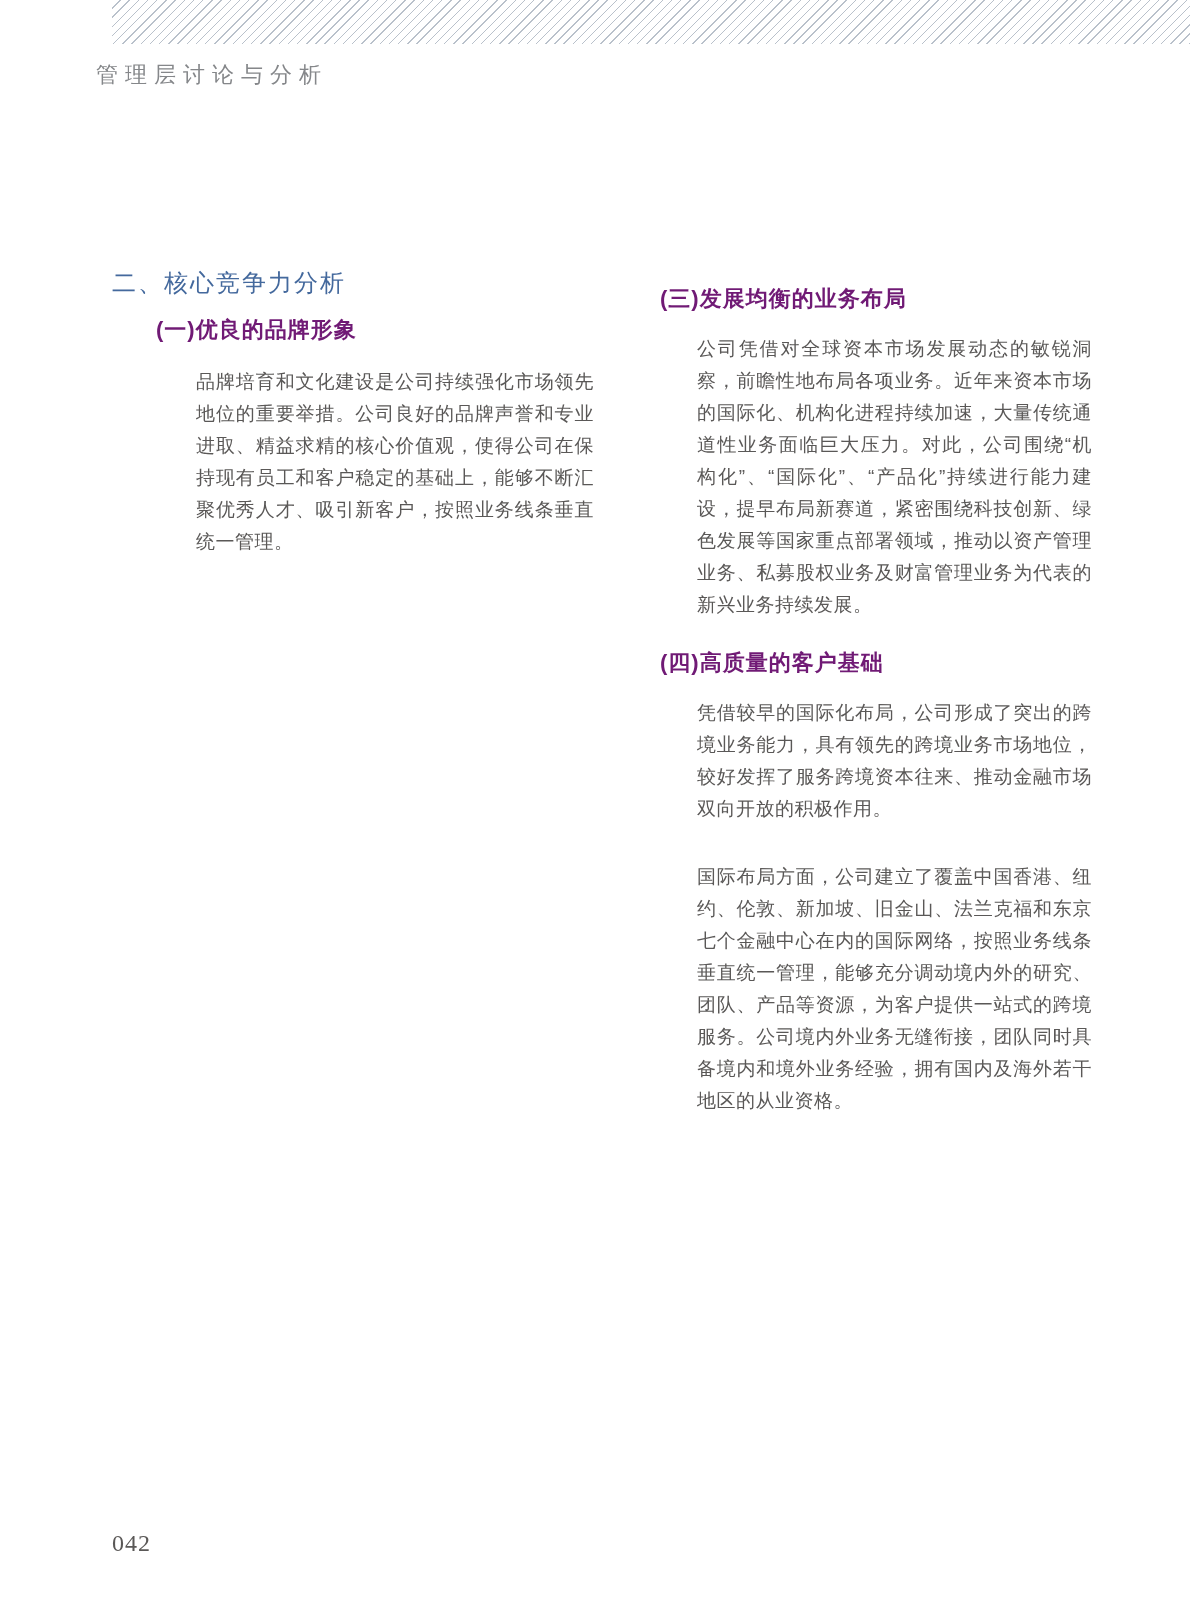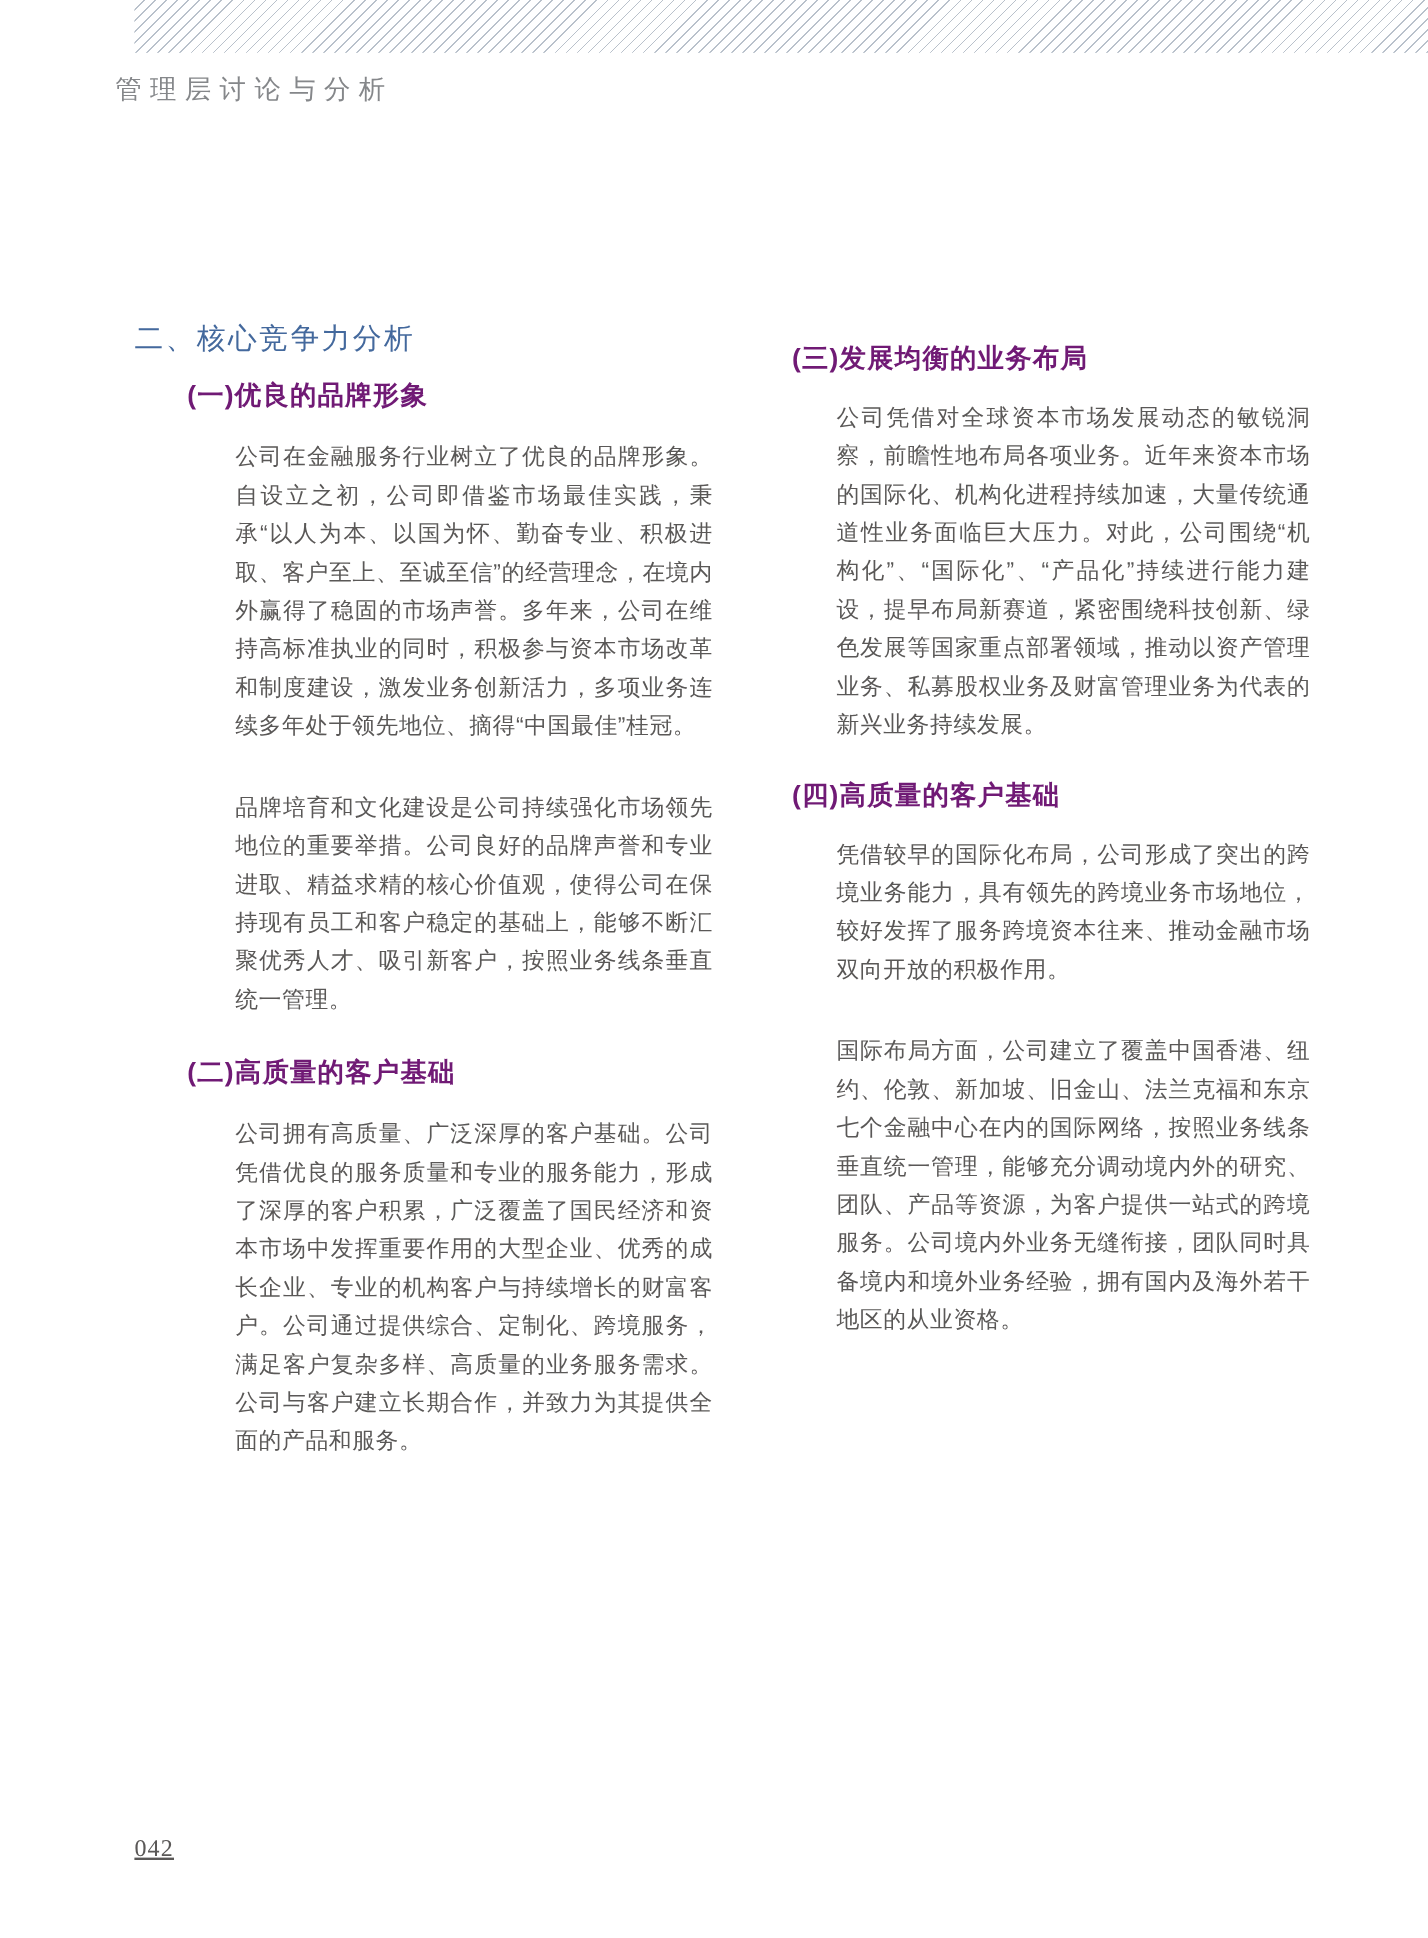--- a/index.html
+++ b/index.html
@@ -76,48 +76,42 @@
   }
   .para:last-child { margin-bottom: 0; }
   .col-left .para  { margin-left: 40px; width: 398px; }
   .col-right .para { margin-left: 37px; width: 395px; }
 
   .page-number {
     position: absolute;
     left: 112px;
     top: 1530px;
     font-family: "Liberation Serif", "DejaVu Serif", serif;
-    font-size: 20px;
+    font-size: 24px;
     color: #5a5857;
     letter-spacing: 1px;
-    text-decoration: underline;
   }
 </style>
 </head>
 <body>
 
 <div class="page">
 
   <div class="hatch-band"></div>
 
   <div class="doc-header">管理层讨论与分析</div>
 
   <div class="col col-left">
     <h2 class="section-title">二、核心竞争力分析</h2>
 
     <div class="subsection">
       <h3 class="subsection-title">(一)优良的品牌形象</h3>
-      <p class="para">公司在金融服务行业树立了优良的品牌形象。自设立之初，公司即借鉴市场最佳实践，秉承“以人为本、以国为怀、勤奋专业、积极进取、客户至上、至诚至信”的经营理念，在境内外赢得了稳固的市场声誉。多年来，公司在维持高标准执业的同时，积极参与资本市场改革和制度建设，激发业务创新活力，多项业务连续多年处于领先地位、摘得“中国最佳”桂冠。</p>
       <p class="para">品牌培育和文化建设是公司持续强化市场领先地位的重要举措。公司良好的品牌声誉和专业进取、精益求精的核心价值观，使得公司在保持现有员工和客户稳定的基础上，能够不断汇聚优秀人才、吸引新客户，按照业务线条垂直统一管理。</p>
     </div>
 
-    <div class="subsection">
-      <h3 class="subsection-title">(二)高质量的客户基础</h3>
-      <p class="para">公司拥有高质量、广泛深厚的客户基础。公司凭借优良的服务质量和专业的服务能力，形成了深厚的客户积累，广泛覆盖了国民经济和资本市场中发挥重要作用的大型企业、优秀的成长企业、专业的机构客户与持续增长的财富客户。公司通过提供综合、定制化、跨境服务，满足客户复杂多样、高质量的业务服务需求。公司与客户建立长期合作，并致力为其提供全面的产品和服务。</p>
-    </div>
   </div>
 
   <div class="col col-right">
     <div class="subsection">
       <h3 class="subsection-title">(三)发展均衡的业务布局</h3>
       <p class="para">公司凭借对全球资本市场发展动态的敏锐洞察，前瞻性地布局各项业务。近年来资本市场的国际化、机构化进程持续加速，大量传统通道性业务面临巨大压力。对此，公司围绕“机构化”、“国际化”、“产品化”持续进行能力建设，提早布局新赛道，紧密围绕科技创新、绿色发展等国家重点部署领域，推动以资产管理业务、私募股权业务及财富管理业务为代表的新兴业务持续发展。</p>
     </div>
 
     <div class="subsection">
       <h3 class="subsection-title">(四)高质量的客户基础</h3>

